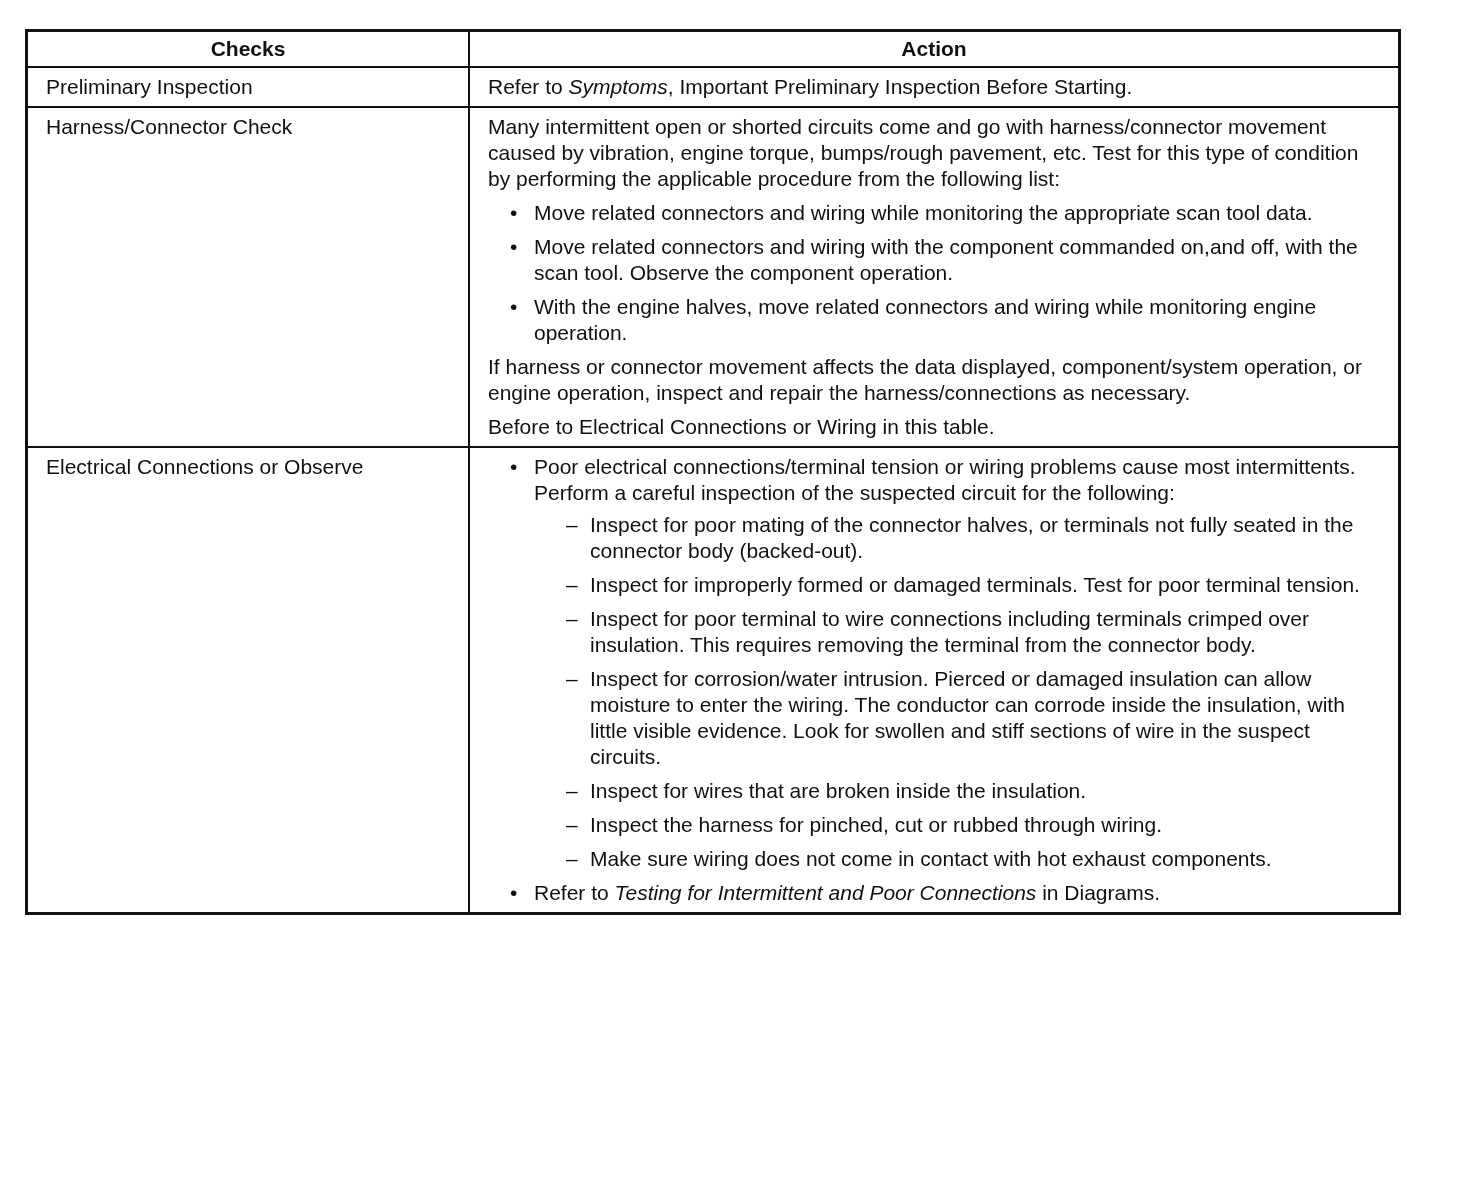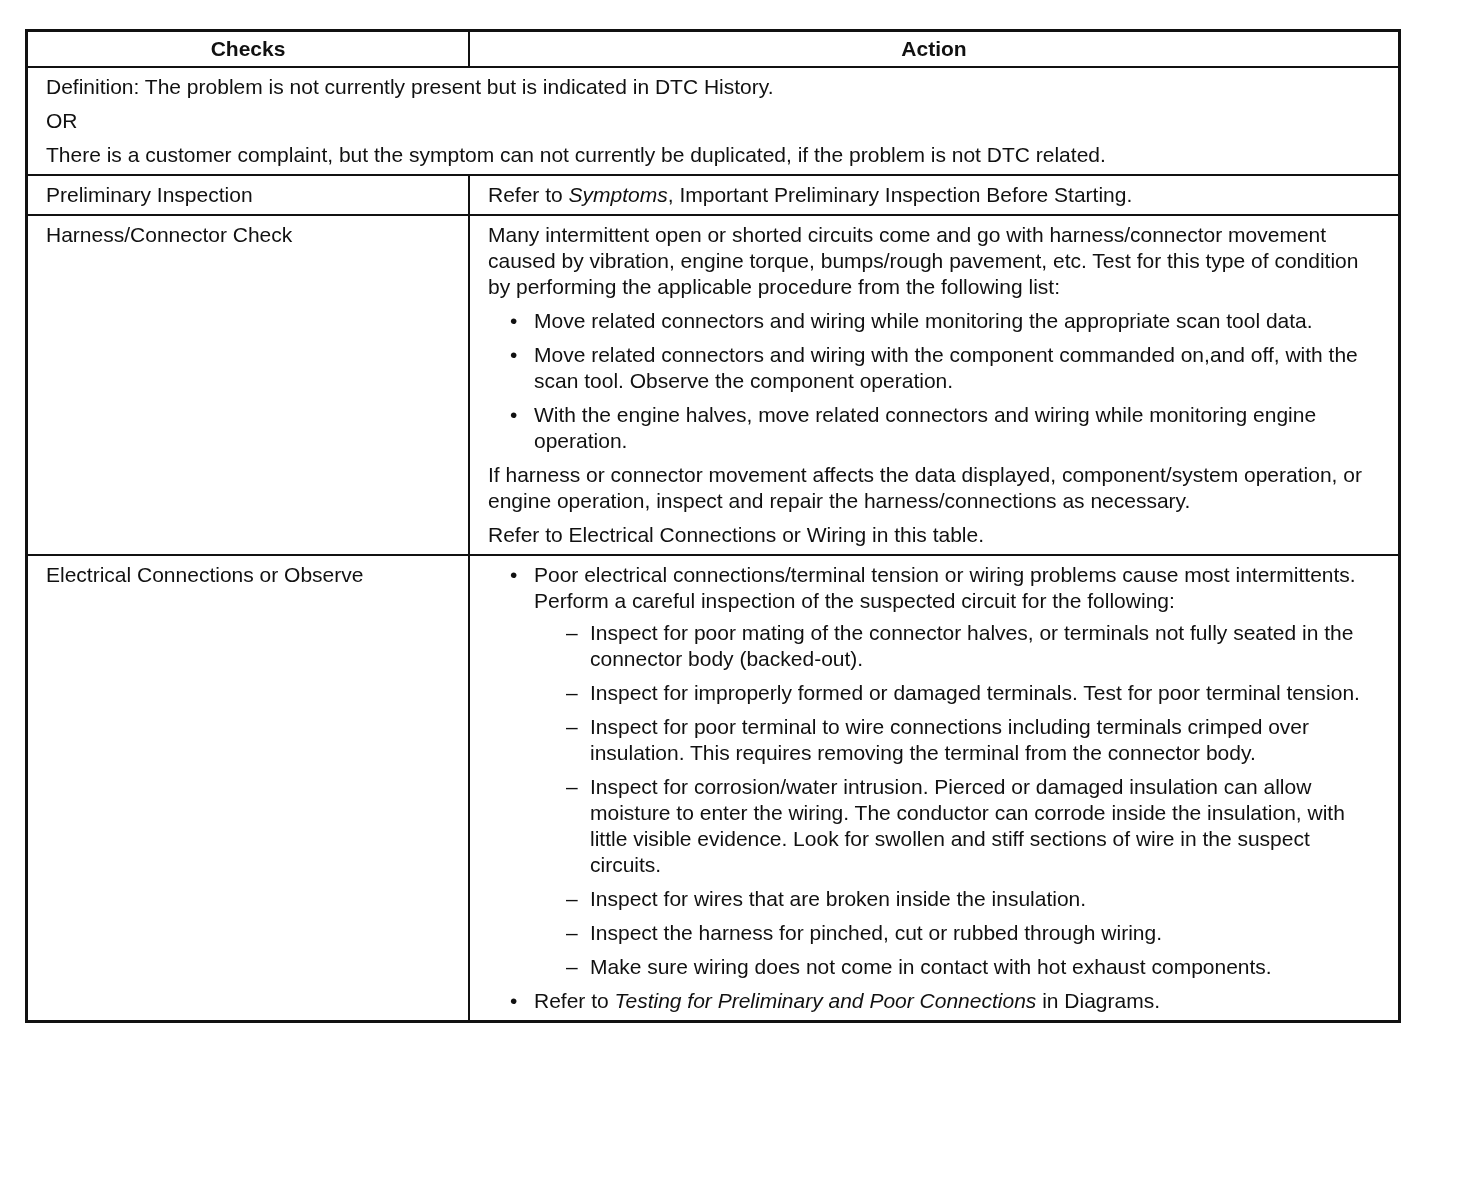--- a/index.html
+++ b/index.html
@@ -32,65 +32,58 @@
 <body>
 
 <table class="doc-table">
   <thead>
     <tr>
       <th class="col-checks">Checks</th>
       <th>Action</th>
     </tr>
   </thead>
   <tbody>
-    <tr>
-      <td colspan="2">
-        <p class="def-line">Definition: The problem is not currently present but is indicated in DTC History.</p>
-        <p class="def-line">OR</p>
-        <p class="def-line">There is a customer complaint, but the symptom can not currently be duplicated, if the problem is not DTC related.</p>
-      </td>
-    </tr>
 
     <tr>
       <td class="col-checks">Preliminary Inspection</td>
       <td>
         <span>Refer to </span><em>Symptoms</em><span>, Important Preliminary Inspection Before Starting.</span>
       </td>
     </tr>
 
     <tr>
       <td class="col-checks">Harness/Connector Check</td>
       <td>
         <p class="para">Many intermittent open or shorted circuits come and go with harness/connector movement caused by vibration, engine torque, bumps/rough pavement, etc. Test for this type of condition by performing the applicable procedure from the following list:</p>
         <ul class="bullets">
           <li>Move related connectors and wiring while monitoring the appropriate scan tool data.</li>
           <li>Move related connectors and wiring with the component commanded on,and off, with the scan tool. Observe the component operation.</li>
           <li>With the engine halves, move related connectors and wiring while monitoring engine operation.</li>
         </ul>
         <p class="para">If harness or connector movement affects the data displayed, component/system operation, or engine operation, inspect and repair the harness/connections as necessary.</p>
-        <p class="para">Refer to Electrical Connections or Wiring in this table.</p>
+        <p class="para">Before to Electrical Connections or Wiring in this table.</p>
       </td>
     </tr>
 
     <tr>
       <td class="col-checks">Electrical Connections or Observe</td>
       <td>
         <ul class="bullets tight">
           <li>
             <span>Poor electrical connections/terminal tension or wiring problems cause most intermittents. Perform a careful inspection of the suspected circuit for the following:</span>
             <ul class="dashes">
               <li>Inspect for poor mating of the connector halves, or terminals not fully seated in the connector body (backed-out).</li>
               <li>Inspect for improperly formed or damaged terminals. Test for poor terminal tension.</li>
               <li>Inspect for poor terminal to wire connections including terminals crimped over insulation. This requires removing the terminal from the connector body.</li>
               <li>Inspect for corrosion/water intrusion. Pierced or damaged insulation can allow moisture to enter the wiring. The conductor can corrode inside the insulation, with little visible evidence. Look for swollen and stiff sections of wire in the suspect circuits.</li>
               <li>Inspect for wires that are broken inside the insulation.</li>
               <li>Inspect the harness for pinched, cut or rubbed through wiring.</li>
               <li>Make sure wiring does not come in contact with hot exhaust components.</li>
             </ul>
           </li>
           <li>
-            <span>Refer to </span><em>Testing for Preliminary and Poor Connections</em><span> in Diagrams.</span>
+            <span>Refer to </span><em>Testing for Intermittent and Poor Connections</em><span> in Diagrams.</span>
           </li>
         </ul>
       </td>
     </tr>
   </tbody>
 </table>
 
 </body></html>

